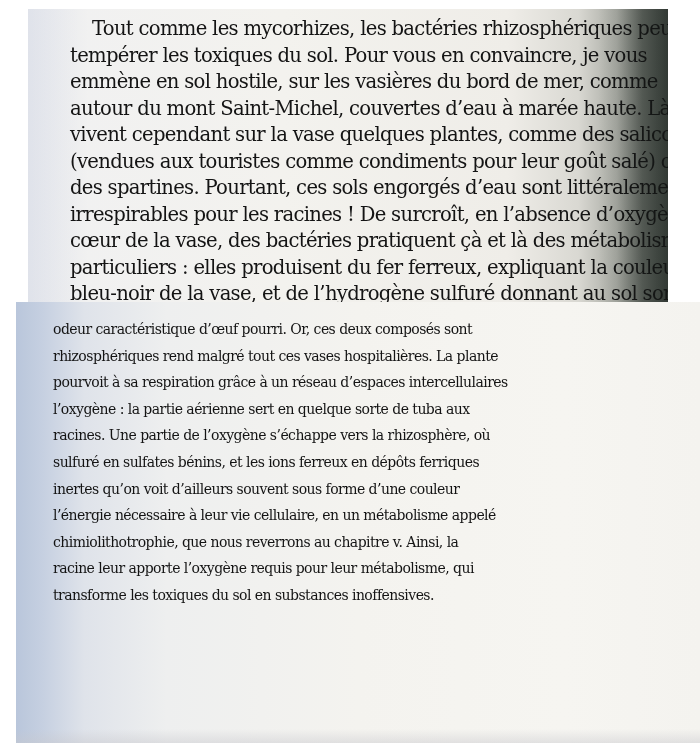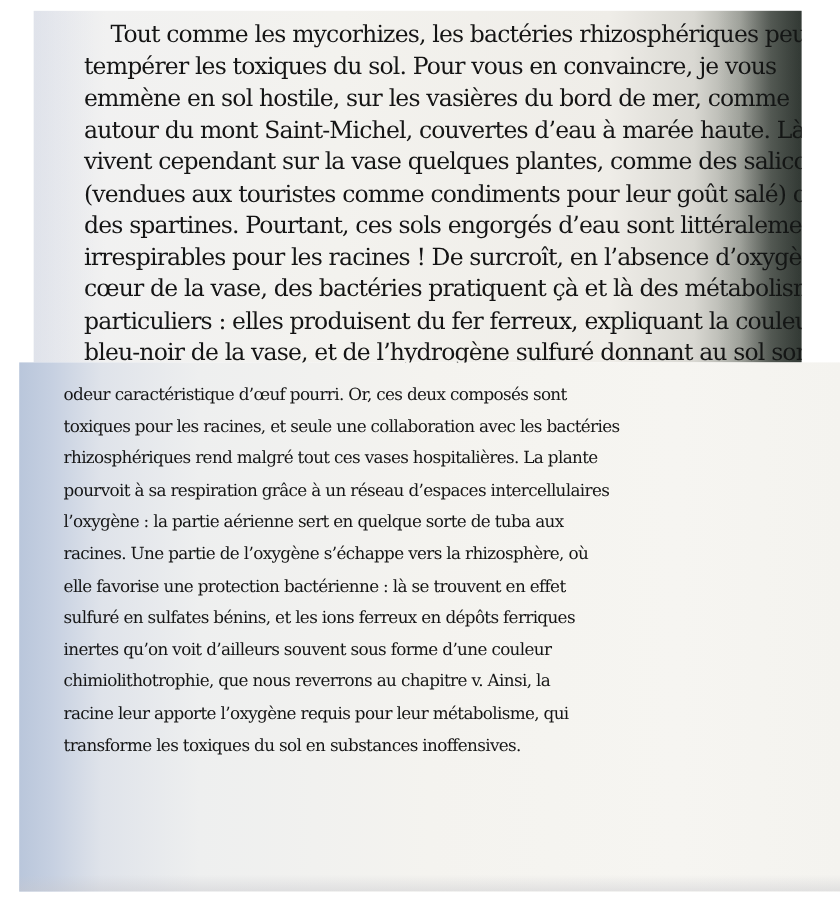--- a/index.html
+++ b/index.html
@@ -96,24 +96,23 @@
   <span class="line">des spartines. Pourtant, ces sols engorgés d’eau sont littéralement</span>
   <span class="line">irrespirables pour les racines ! De surcroît, en l’absence d’oxygène au</span>
   <span class="line">cœur de la vase, des bactéries pratiquent çà et là des métabolismes</span>
   <span class="line">particuliers : elles produisent du fer ferreux, expliquant la couleur</span>
   <span class="line">bleu-noir de la vase, et de l’hydrogène sulfuré donnant au sol son</span>
   <div class="edge-fade"></div>
 </div>
 
 <div class="scan scan-bottom">
   <span class="line">odeur caractéristique d’œuf pourri. Or, ces deux composés sont</span>
-  <span class="line">toxiques pour les racines, et seule une collaboration avec les bactéries</span>
   <span class="line">rhizosphériques rend malgré tout ces vases hospitalières. La plante</span>
   <span class="line">pourvoit à sa respiration grâce à un réseau d’espaces intercellulaires</span>
   <span class="line">l’oxygène : la partie aérienne sert en quelque sorte de tuba aux</span>
   <span class="line">racines. Une partie de l’oxygène s’échappe vers la rhizosphère, où</span>
-  <span class="line">elle favorise une protection bactérienne : là se trouvent en effet</span>
   <span class="line">sulfuré en sulfates bénins, et les ions ferreux en dépôts ferriques</span>
   <span class="line">inertes qu’on voit d’ailleurs souvent sous forme d’une couleur</span>
+  <span class="line">l’énergie nécessaire à leur vie cellulaire, en un métabolisme appelé</span>
   <span class="line">chimiolithotrophie, que nous reverrons au chapitre v. Ainsi, la</span>
   <span class="line">racine leur apporte l’oxygène requis pour leur métabolisme, qui</span>
   <span class="line">transforme les toxiques du sol en substances inoffensives.</span>
 </div>
 
 </body></html>

